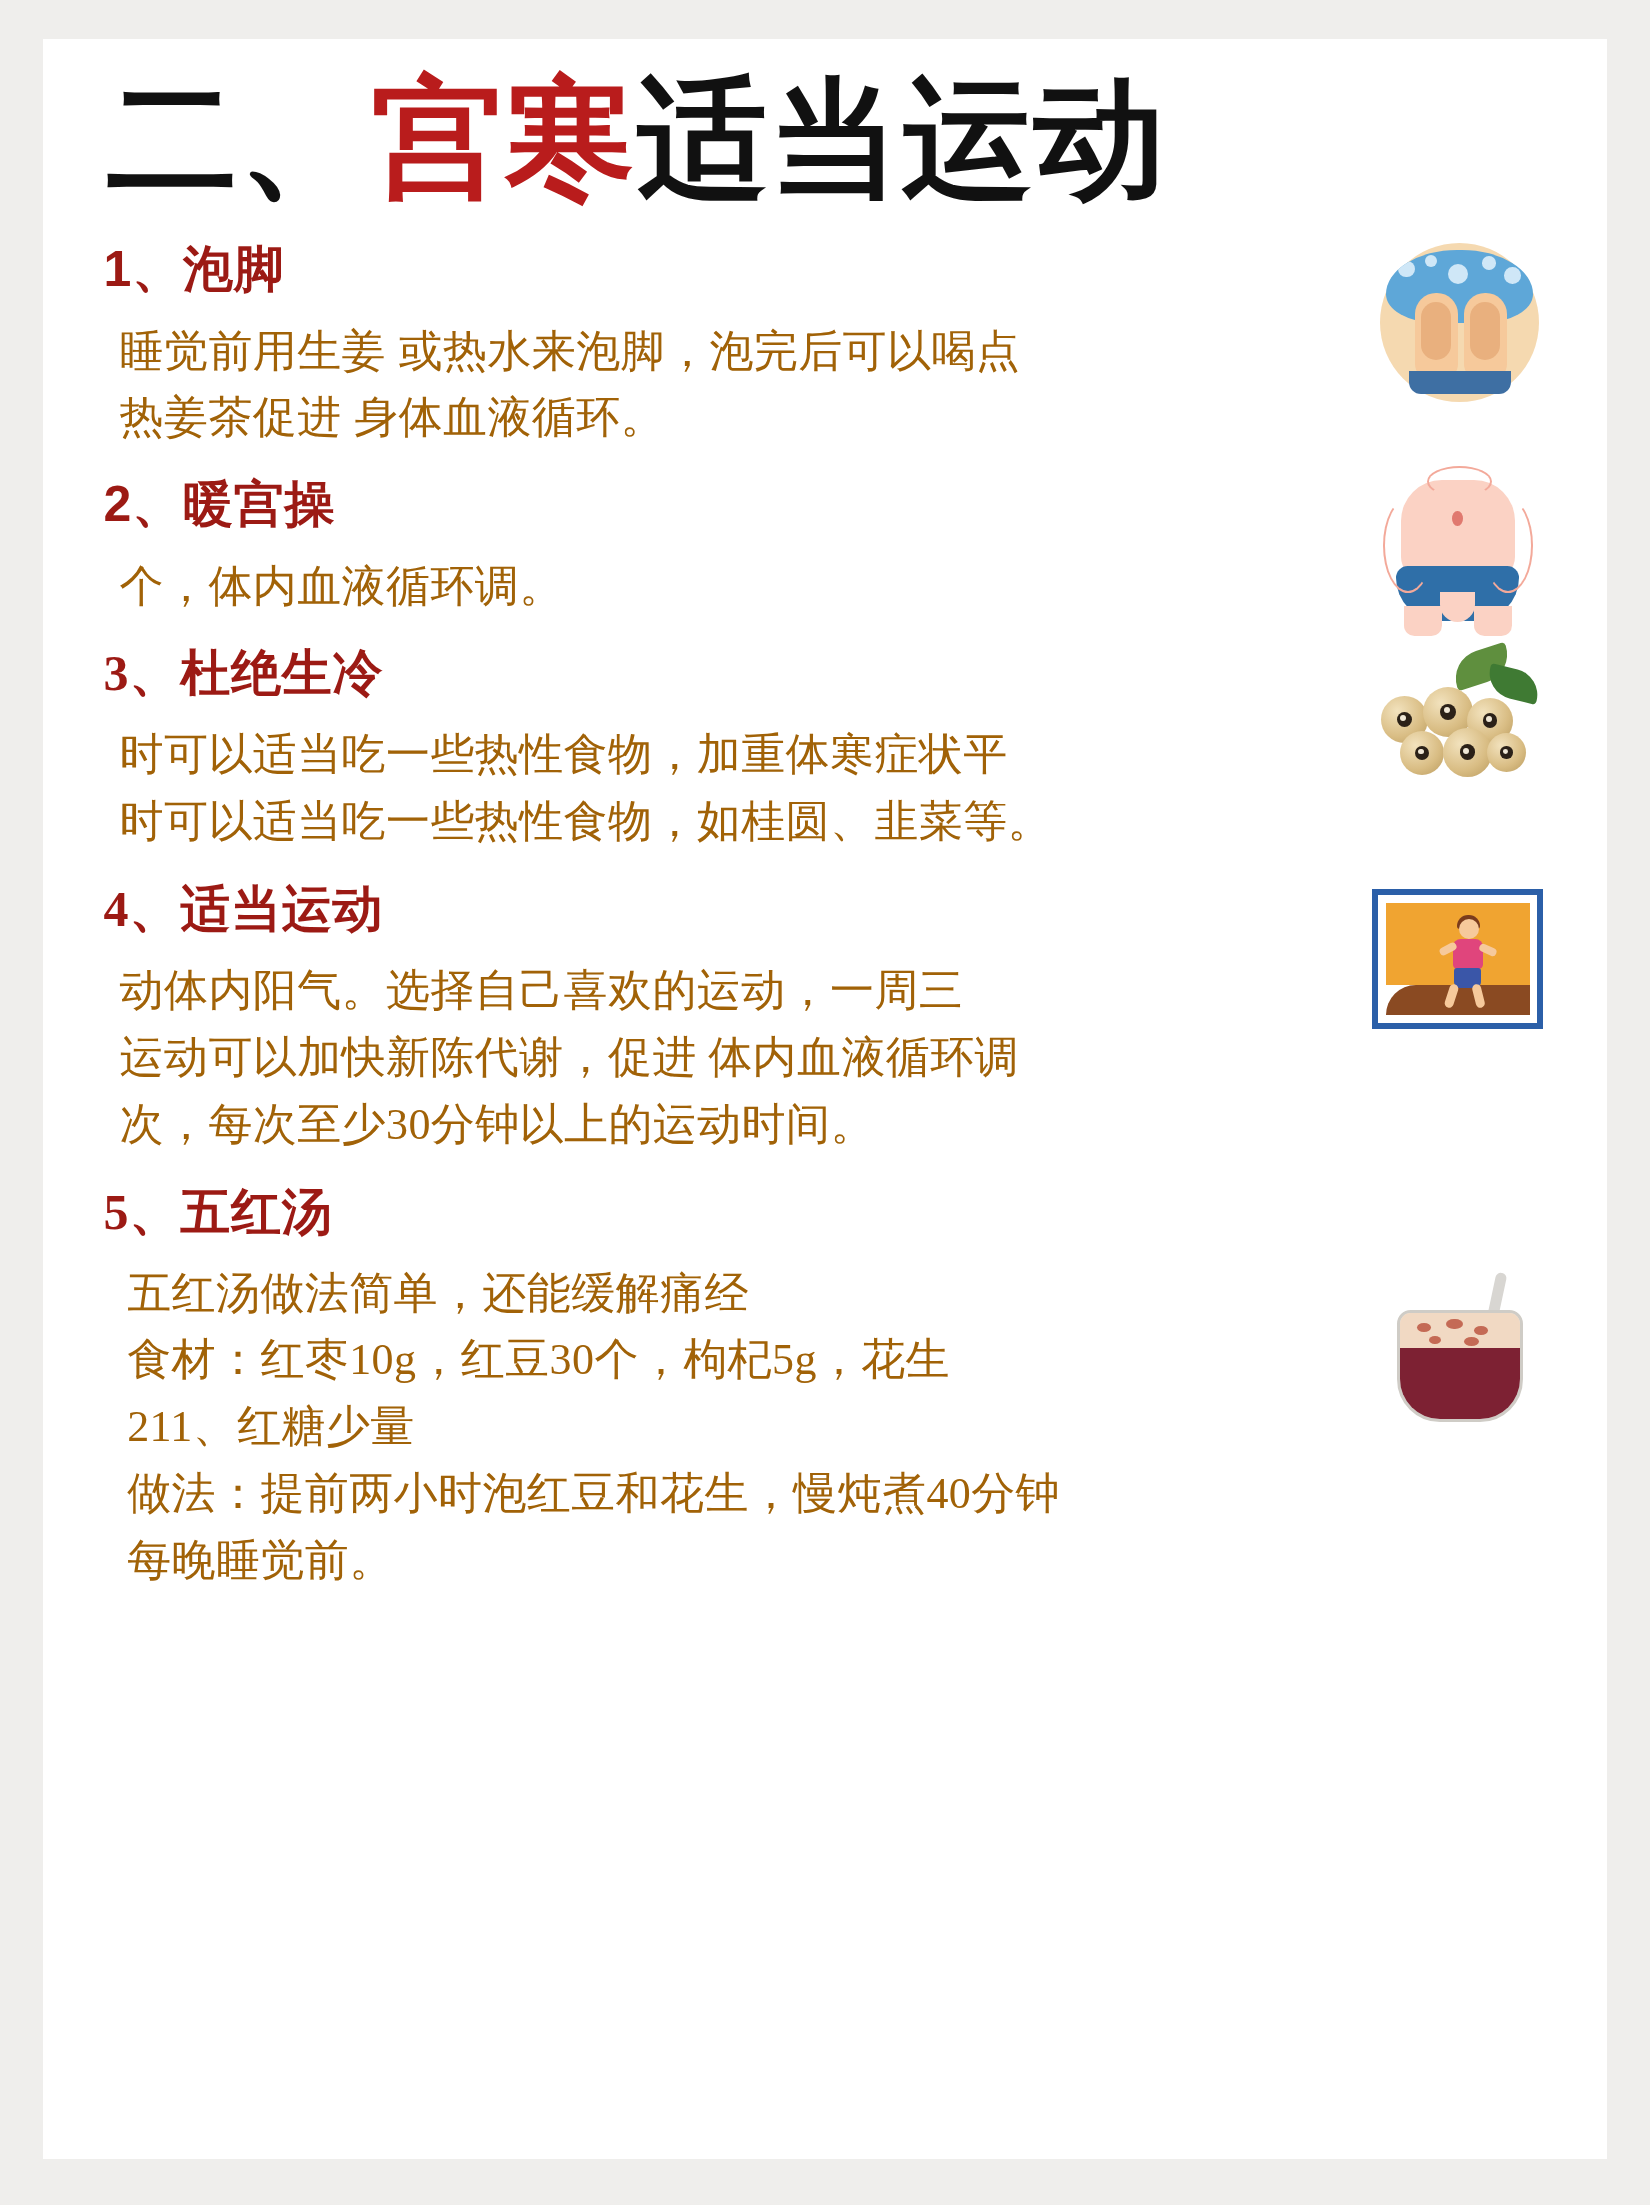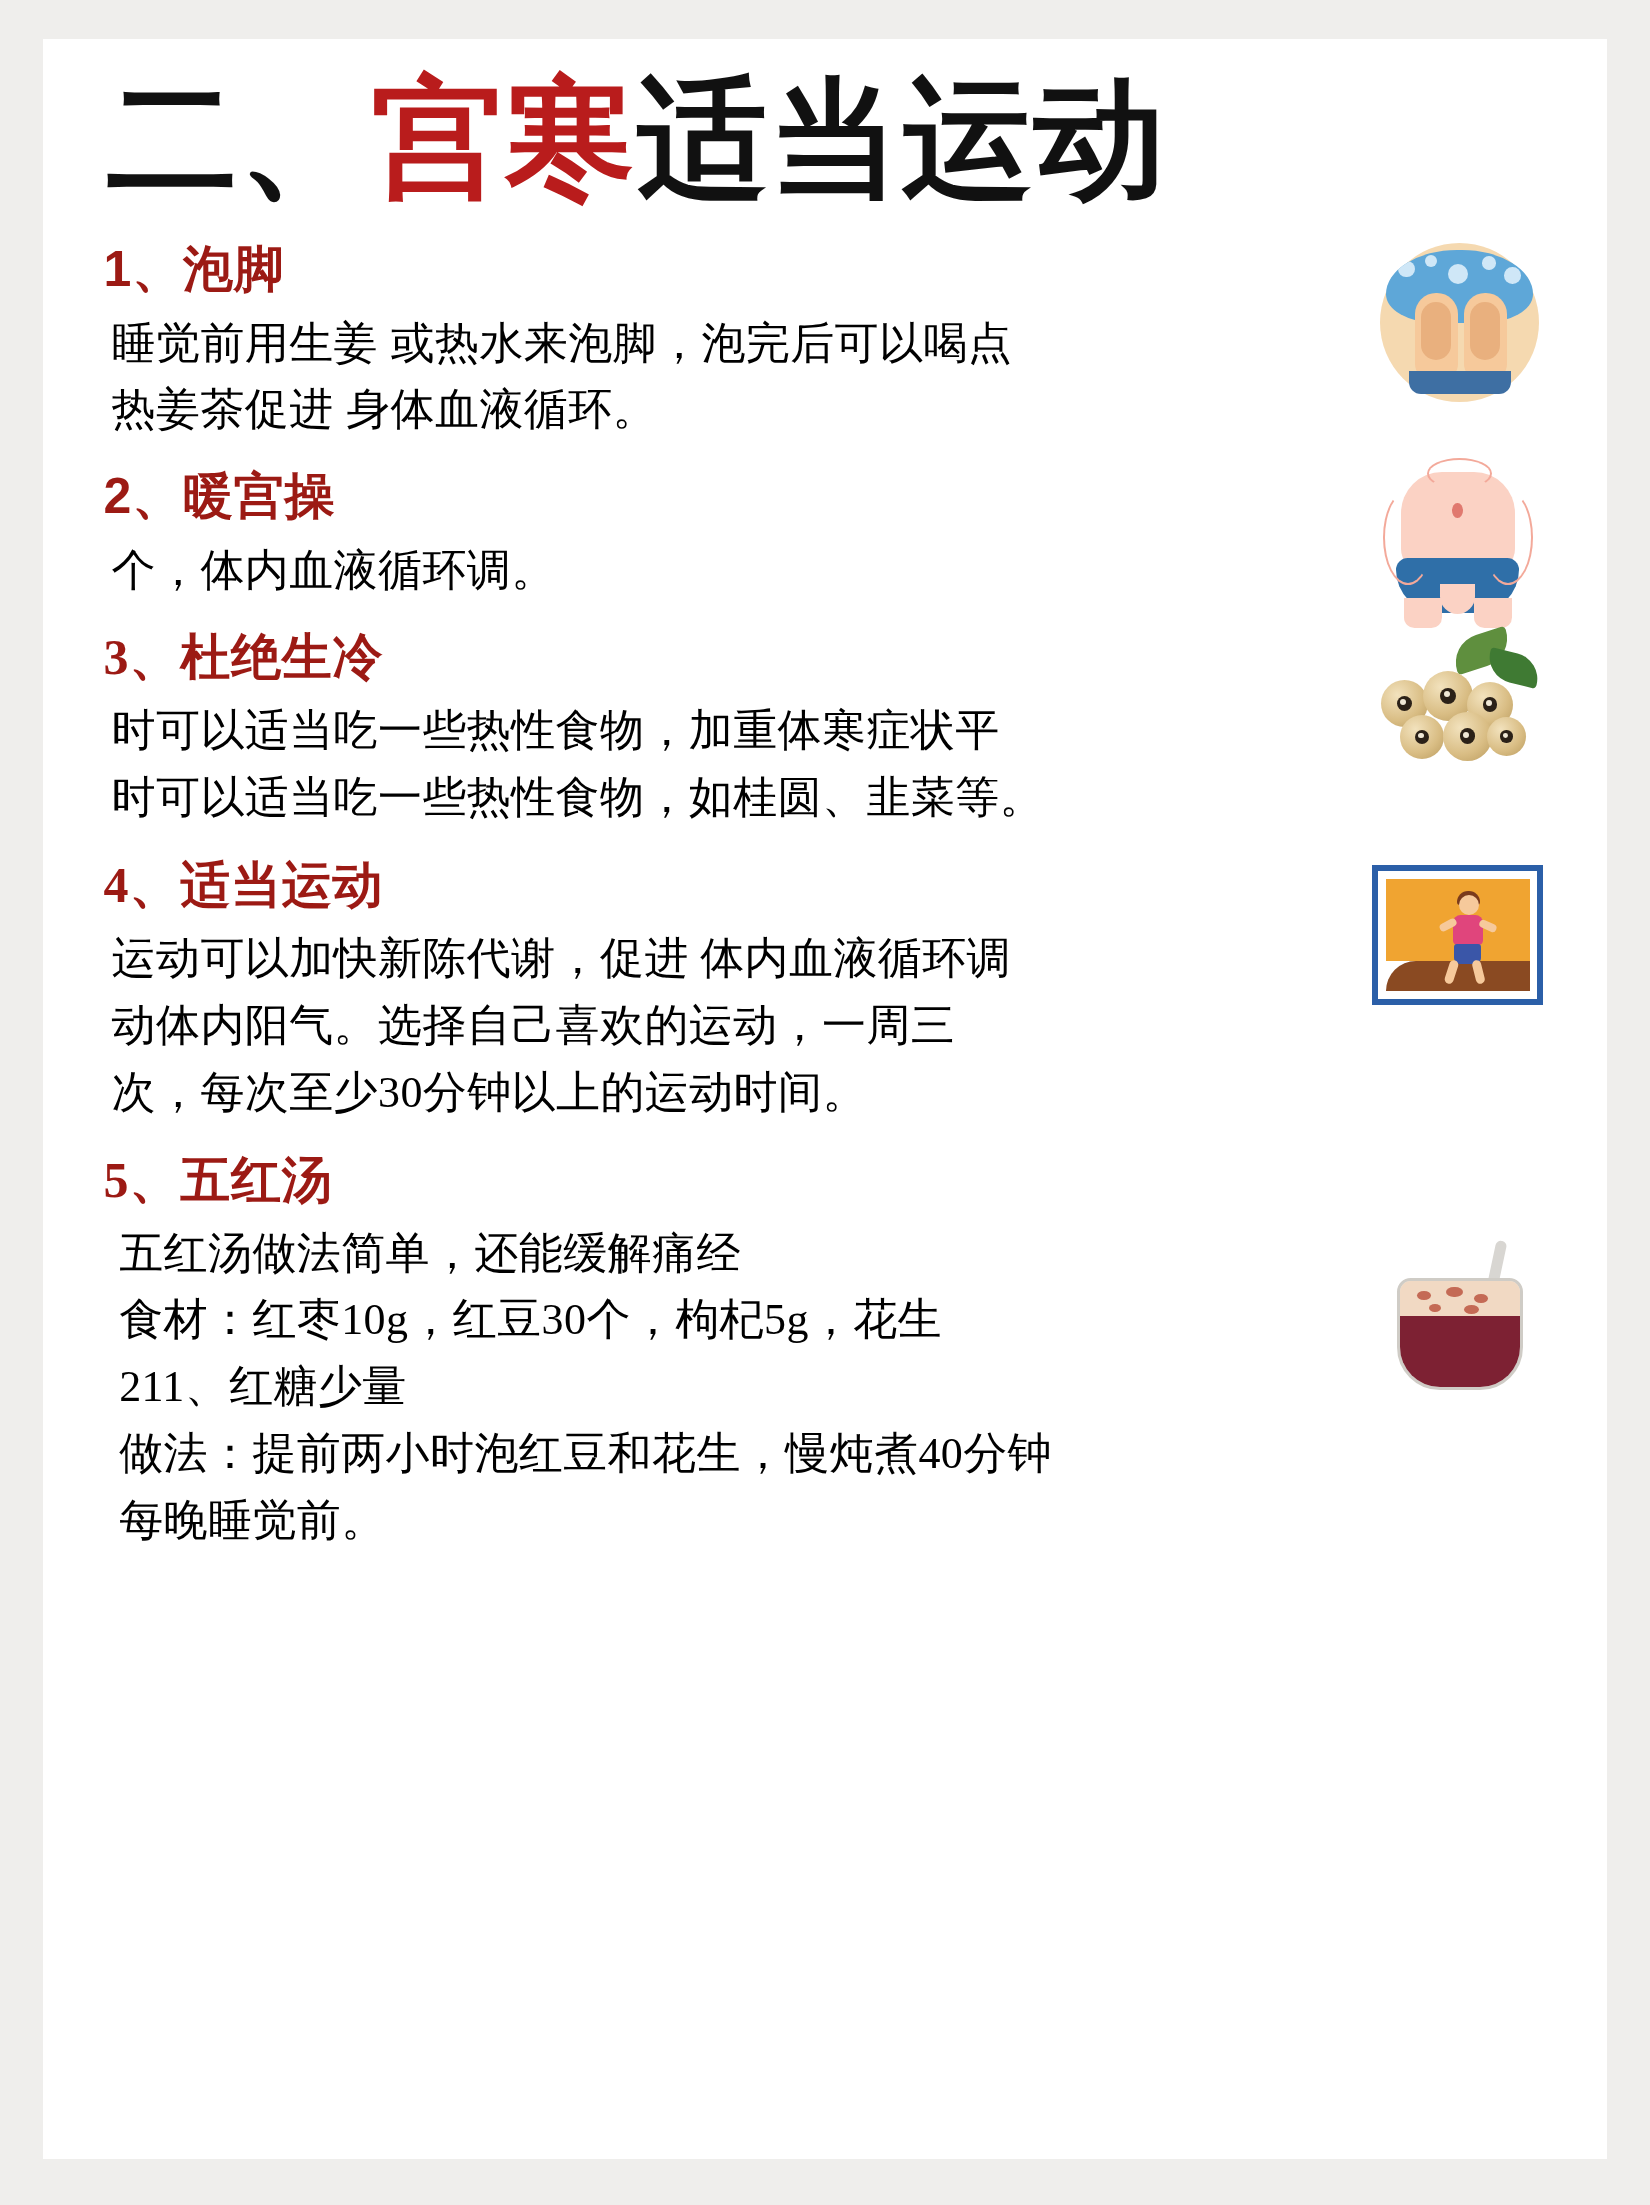--- a/index.html
+++ b/index.html
@@ -57,25 +57,25 @@
   .section.wide { padding-right: 228px; font-family: Liberation Serif, serif; }
   .sec-head {
     color: #9c1a14;
     font-weight: bold;
     font-size: 50px;
     line-height: 1.3;
     letter-spacing: 0.8px;
     margin: 0 0 6px 0;
   }
   .sec-body {
-    color: #000000;
+    color: #a16207;
     font-size: 44px;
     line-height: 1.52;
     letter-spacing: 0.4px;
-    margin: 8px;
+    margin: 16px;
   }
   .sec-body .line { display: block; }
   .sec-body.indent .line { text-indent: 7.6px; }
 
   
   .illu {
     position: absolute;
     right: 0;
     top: 0;
   }
@@ -315,22 +315,22 @@
           </div>
         <div class="berry" style="left:114px; top:84px; width:39px; height:39px;">
             <div class="pit"></div>
           </div>
       </div>
     </div>
 
     <div class="section wide">
       <div class="sec-head">4、适当运动</div>
       <div class="sec-body">
+        <span class="line">动体内阳气。选择自己喜欢的运动，一周三</span>
         <span class="line">运动可以加快新陈代谢，促进 体内血液循环调</span>
-        <span class="line">动体内阳气。选择自己喜欢的运动，一周三</span>
         <span class="line">次，每次至少30分钟以上的运动时间。</span>
       </div>
       <div class="illu illu-run">
         <div class="run-frame"></div>
         <div class="run-sky"></div>
         <div class="run-ground"></div>
         <div class="run-path"></div>
         <div class="run-body">
           <div class="rb-hair"></div>
           <div class="rb-head"></div>

